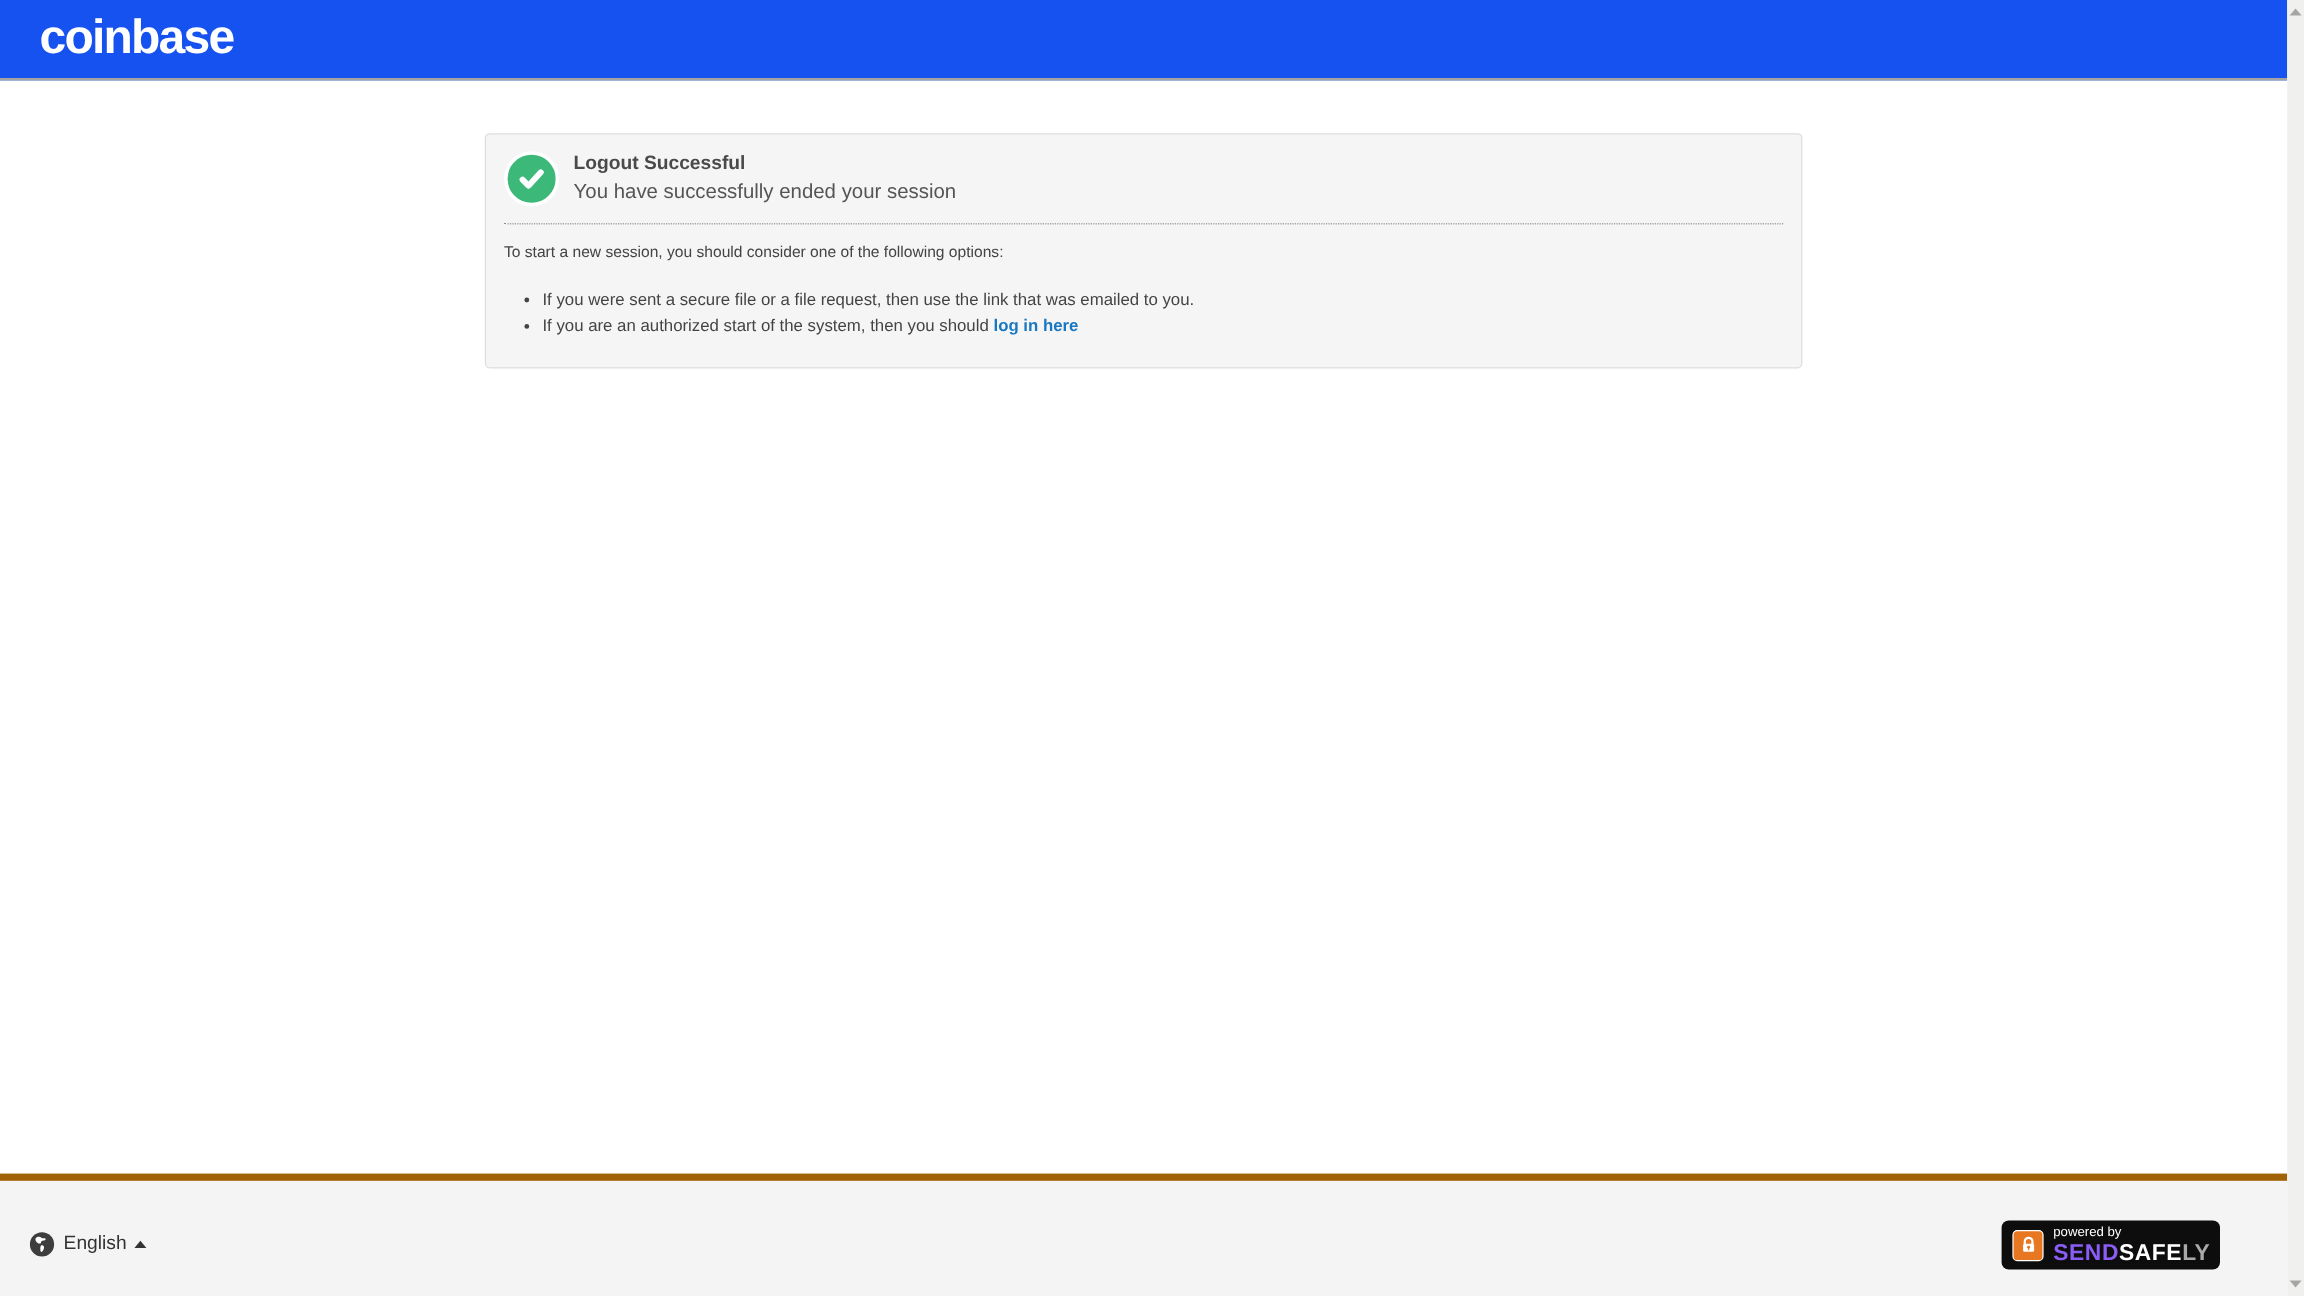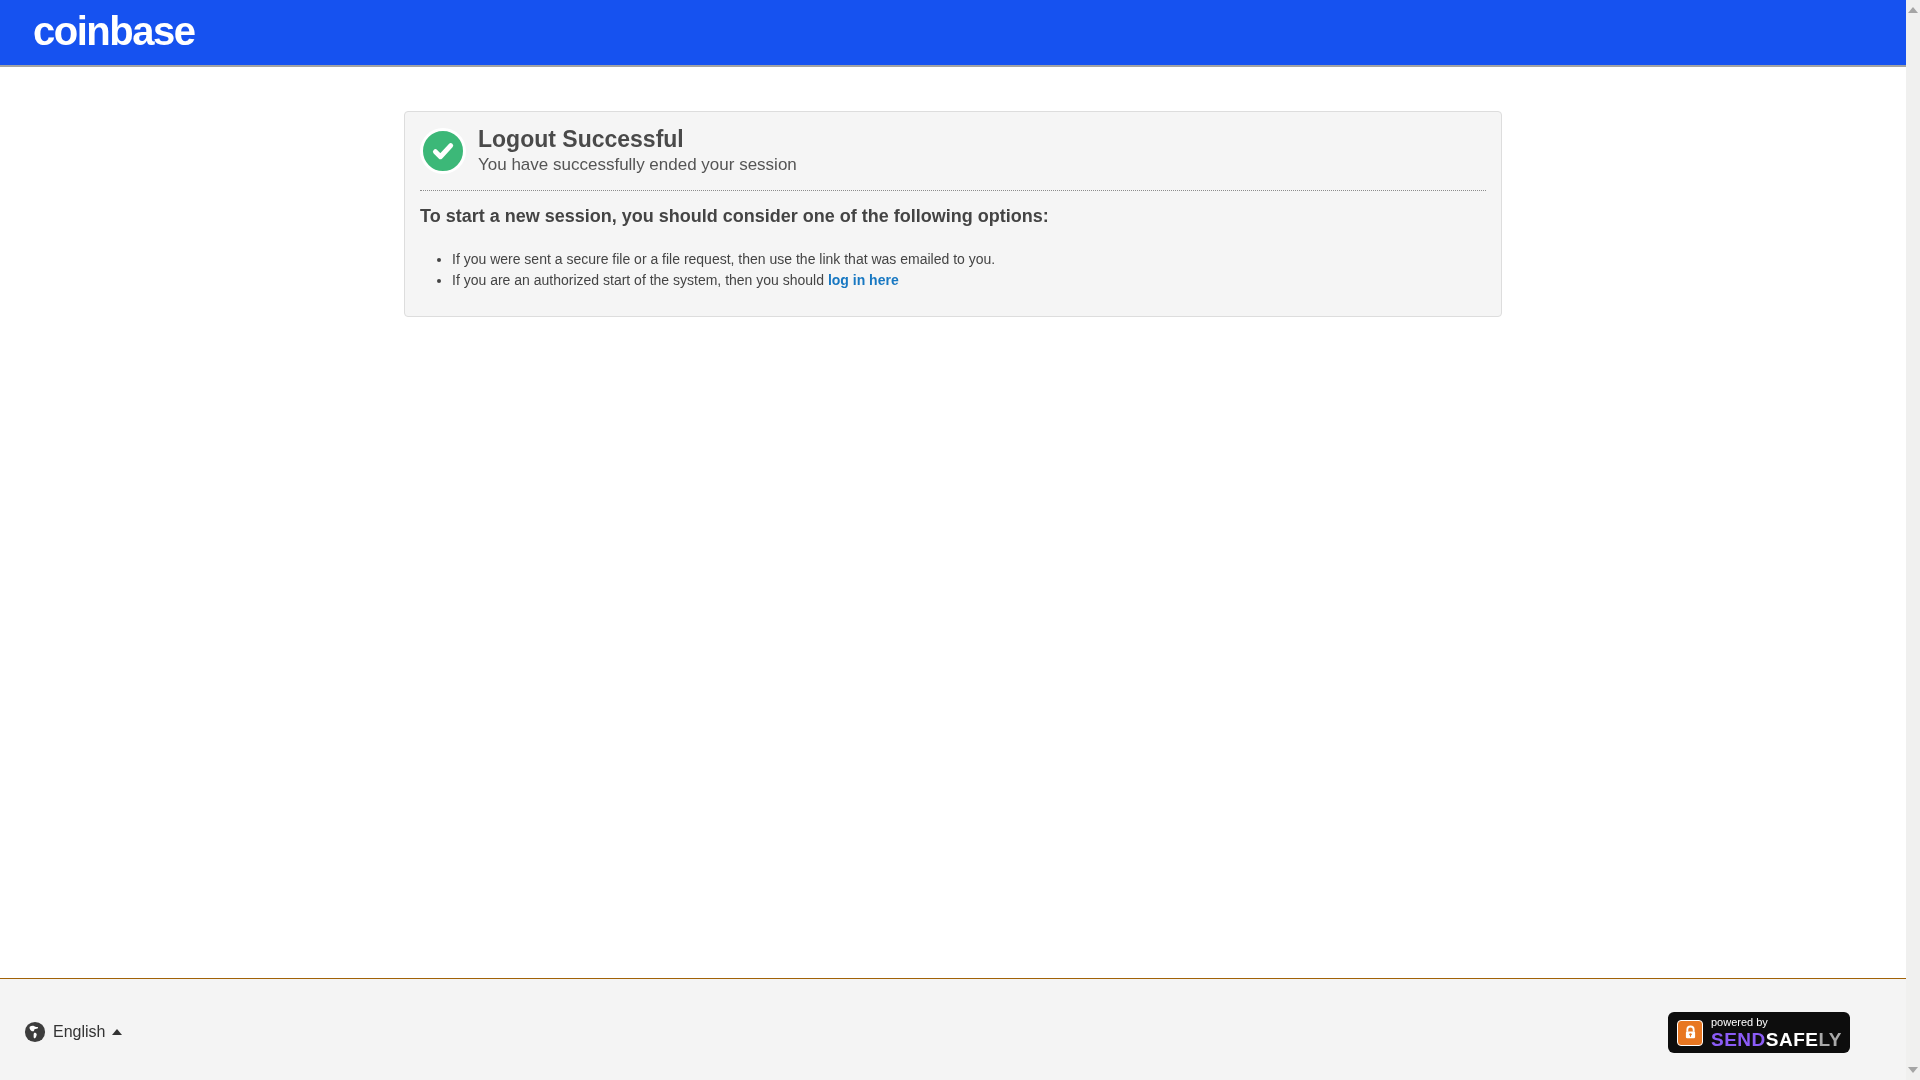--- a/index.html
+++ b/index.html
@@ -43,44 +43,44 @@
   .check-circle {
     width: 46px; height: 46px;
     border-radius: 50%;
     background: #3cb878;
     border: 3px solid #ffffff;
     flex: 0 0 46px;
     display: flex; align-items: center; justify-content: center;
   }
   .media-text { margin-left: 12px; }
   .panel-title {
-    font-size: 23px;
+    font-size: 16px;
     font-weight: 700;
     color: #4a4a4a;
     line-height: 1.15;
     margin-bottom: 3px;
   }
   .panel-subtitle { font-size: 17px; color: #555555; line-height: 1.2; }
   hr.dotted {
     border: none;
     border-top: 1px dotted #8c8c8c;
     margin: 14px 0 15px 0;
   }
-  .intro { font-size: 18px; color: #444444; margin: 0 0 22px 0; font-weight: bold; }
+  .intro { font-size: 13px; color: #444444; margin: 0 0 22px 0; }
   ul.options { margin: 0; padding-left: 32px; font-size: 14px; color: #444444; }
   ul.options li { line-height: 21.5px; }
   a.login-link { color: #1878c2; font-weight: 700; text-decoration: none; cursor: pointer; }
 
   
   .footer {
     position: absolute;
     left: 0; right: 0; bottom: 0;
     height: 102px;
     background: #f4f4f4;
-    border-top: 1px solid #a16207;
+    border-top: 6px solid #a16207;
   }
   .lang-select {
     position: absolute;
     left: 24px; top: 42px;
     display: flex; align-items: center;
     cursor: pointer;
   }
   .lang-label { font-size: 16px; color: #333333; margin-left: 7px; }
   .caret-up {
     width: 0; height: 0;

